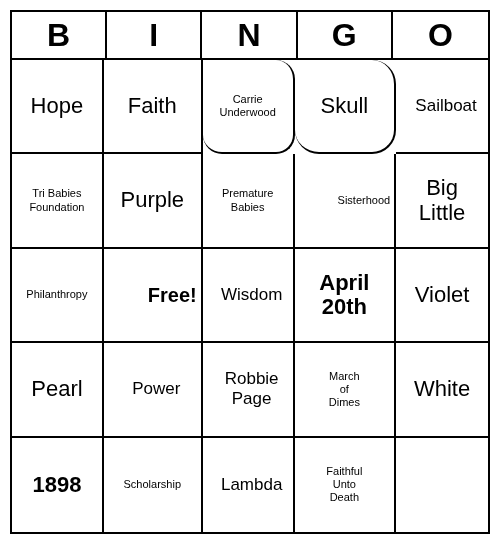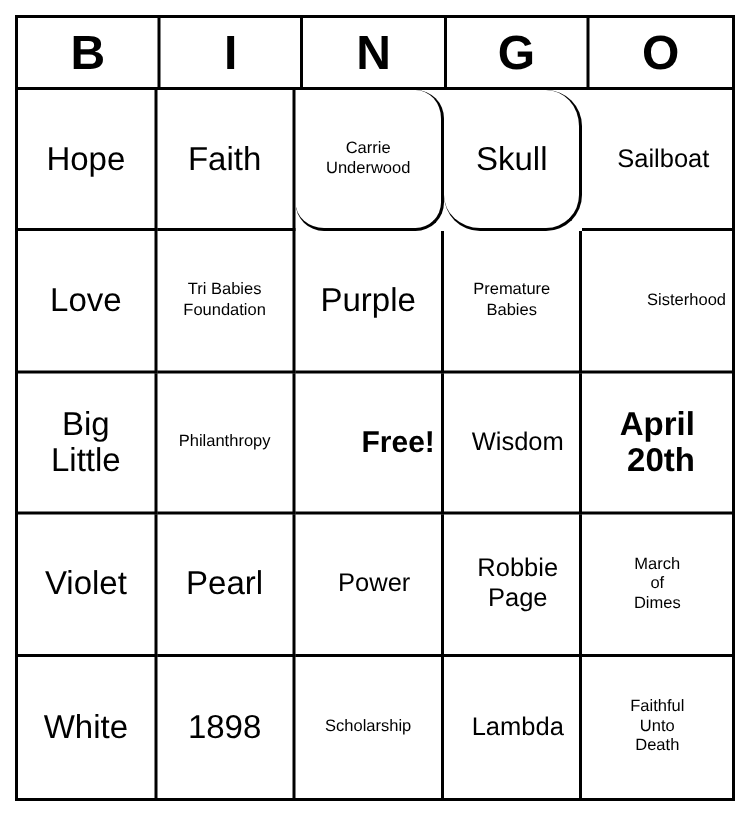--- a/index.html
+++ b/index.html
@@ -115,43 +115,42 @@
       <div class="bingo-header-cell">G</div>
       <div class="bingo-header-cell">O</div>
     </div>
   <div class="bingo-grid">
   <div class="bingo-cell large-text" style="white-space: pre-line;">Hope</div>
       <div class="bingo-cell large-text" style="white-space: pre-line;">Faith</div>
       <div class="bingo-cell small-text" style="white-space: pre-line; border-radius: 19px;">Carrie
 Underwood</div>
       <div class="bingo-cell large-text" style="white-space: pre-line; border-radius: 24px;">Skull</div>
       <div class="bingo-cell medium-text" style="white-space: pre-line;">Sailboat</div>
-      <div class="bingo-cell large-text" style="white-space: pre-line;">Love</div>
       <div class="bingo-cell small-text" style="white-space: pre-line;">Tri Babies
 Foundation</div>
       <div class="bingo-cell large-text" style="white-space: pre-line;">Purple</div>
       <div class="bingo-cell small-text" style="white-space: pre-line;">Premature
 Babies</div>
       <div class="bingo-cell small-text" style="white-space: pre-line; padding-left: 43px;">Sisterhood</div>
       <div class="bingo-cell big-little" style="white-space: pre-line;">Big
 Little</div>
       <div class="bingo-cell small-text" style="white-space: pre-line;">Philanthropy</div>
       <div class="bingo-cell free-cell" style="white-space: pre-line;">Free!</div>
       <div class="bingo-cell medium-text" style="white-space: pre-line;">Wisdom</div>
-      <div class="bingo-cell april-20th" style="white-space: pre-line; text-align: right;">April
+      <div class="bingo-cell april-20th" style="white-space: pre-line;">April
 20th</div>
       <div class="bingo-cell large-text" style="white-space: pre-line;">Violet</div>
       <div class="bingo-cell large-text" style="white-space: pre-line;">Pearl</div>
       <div class="bingo-cell medium-text" style="white-space: pre-line;">Power</div>
       <div class="bingo-cell medium-text" style="white-space: pre-line;">Robbie
 Page</div>
       <div class="bingo-cell small-text" style="white-space: pre-line;">March
 of
 Dimes</div>
       <div class="bingo-cell large-text" style="white-space: pre-line;">White</div>
-      <div class="bingo-cell large-text" style="white-space: pre-line;">1898</div>
+      <div class="bingo-cell large-text" style="white-space: pre-line; font-weight: bold;">1898</div>
       <div class="bingo-cell small-text" style="white-space: pre-line;">Scholarship</div>
       <div class="bingo-cell medium-text" style="white-space: pre-line;">Lambda</div>
       <div class="bingo-cell small-text" style="white-space: pre-line;">Faithful
 Unto
 Death</div>
     </div>
 </div>
 
 </body></html>

